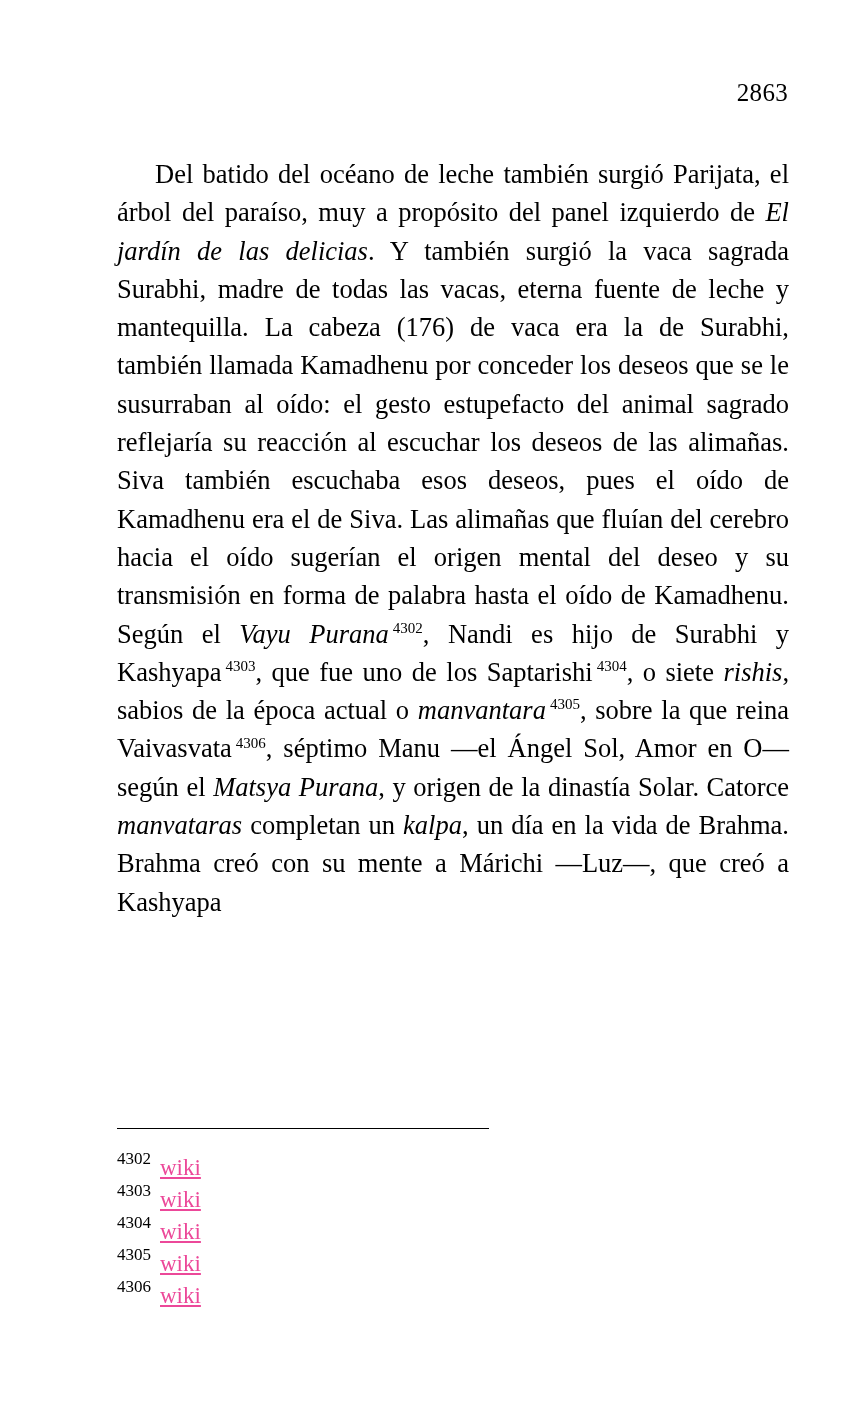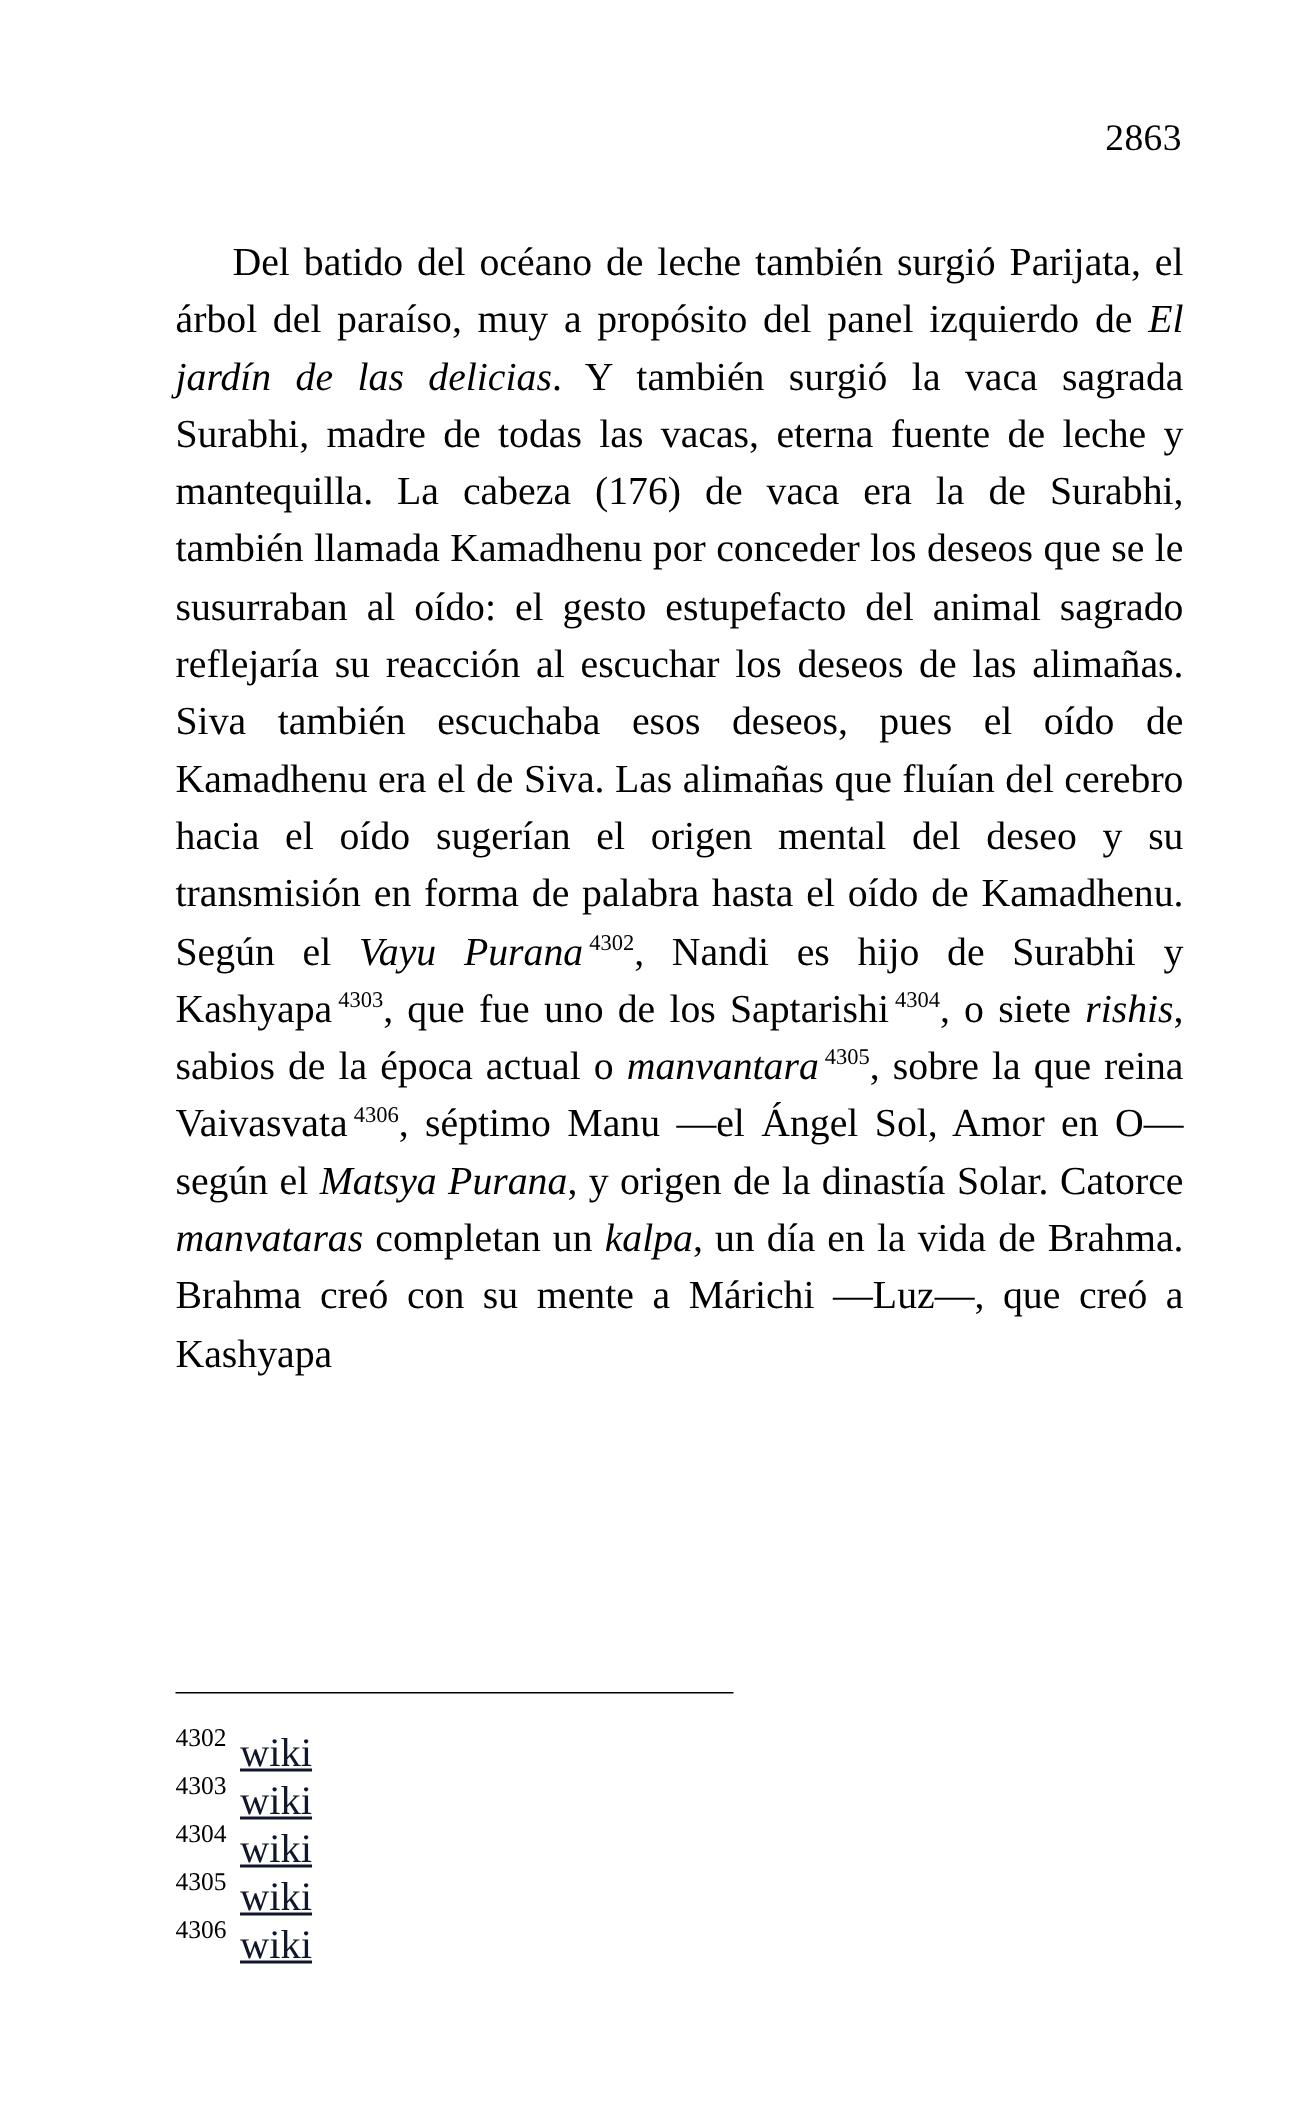--- a/index.html
+++ b/index.html
@@ -75,23 +75,23 @@
     position: absolute;
     left: 0;
     top: 0;
     font-size: 17px;
     line-height: 22px;
   }
   .footnote .link {
     position: absolute;
     left: 43px;
     top: 7px;
-    font-size: 27px;
+    font-size: 23px;
     line-height: 26px;
-    color: #0f172a;
+    color: #ec4899;
     text-decoration: underline;
     cursor: pointer;
   }
 </style>
 </head>
 <body>
 
 <div class="page">
 
   <div class="page-number">2863</div>

